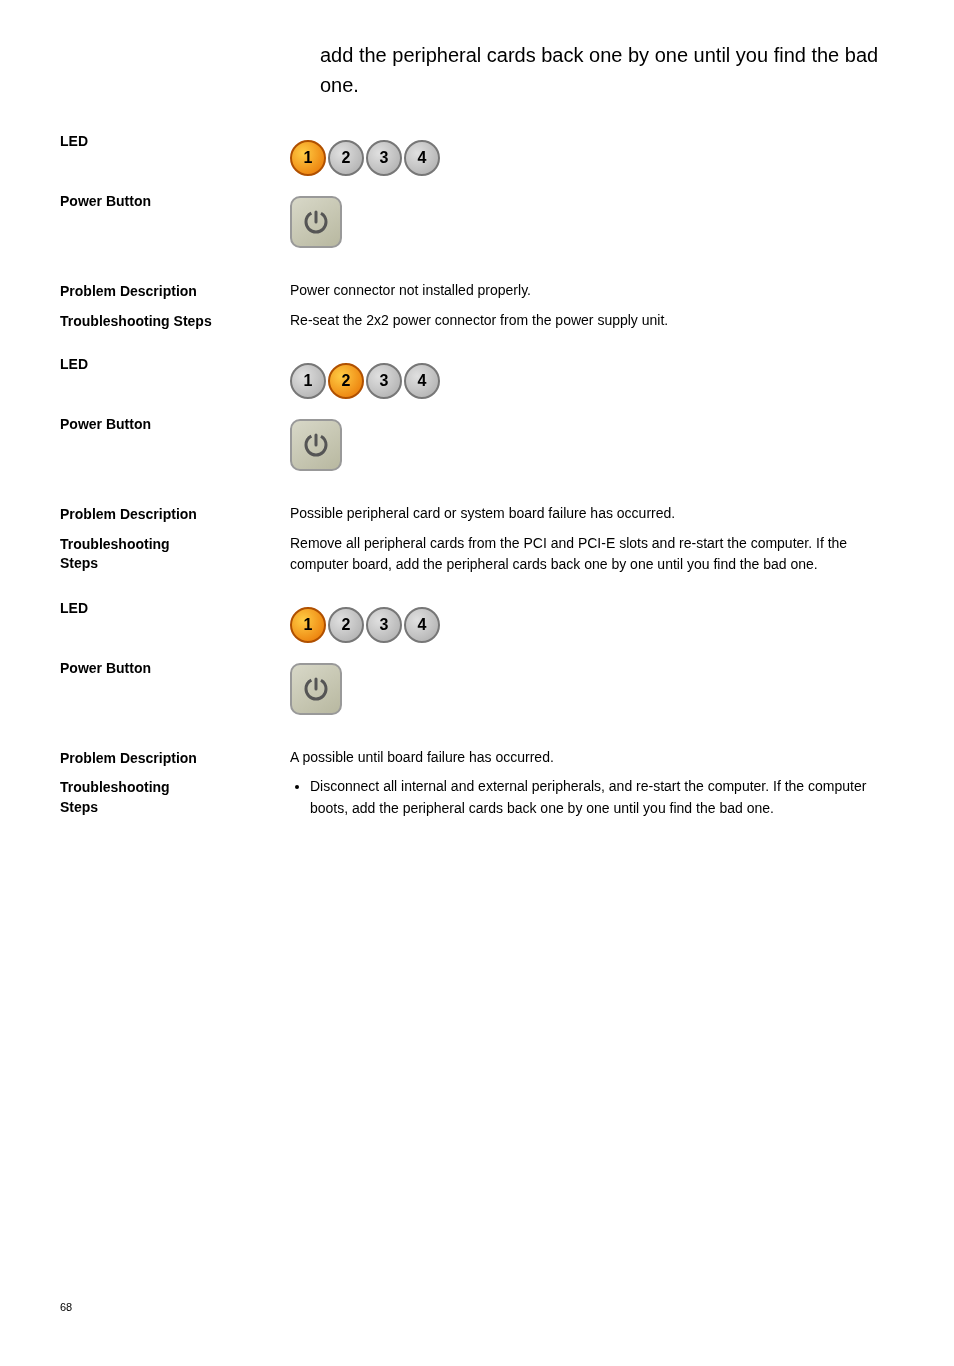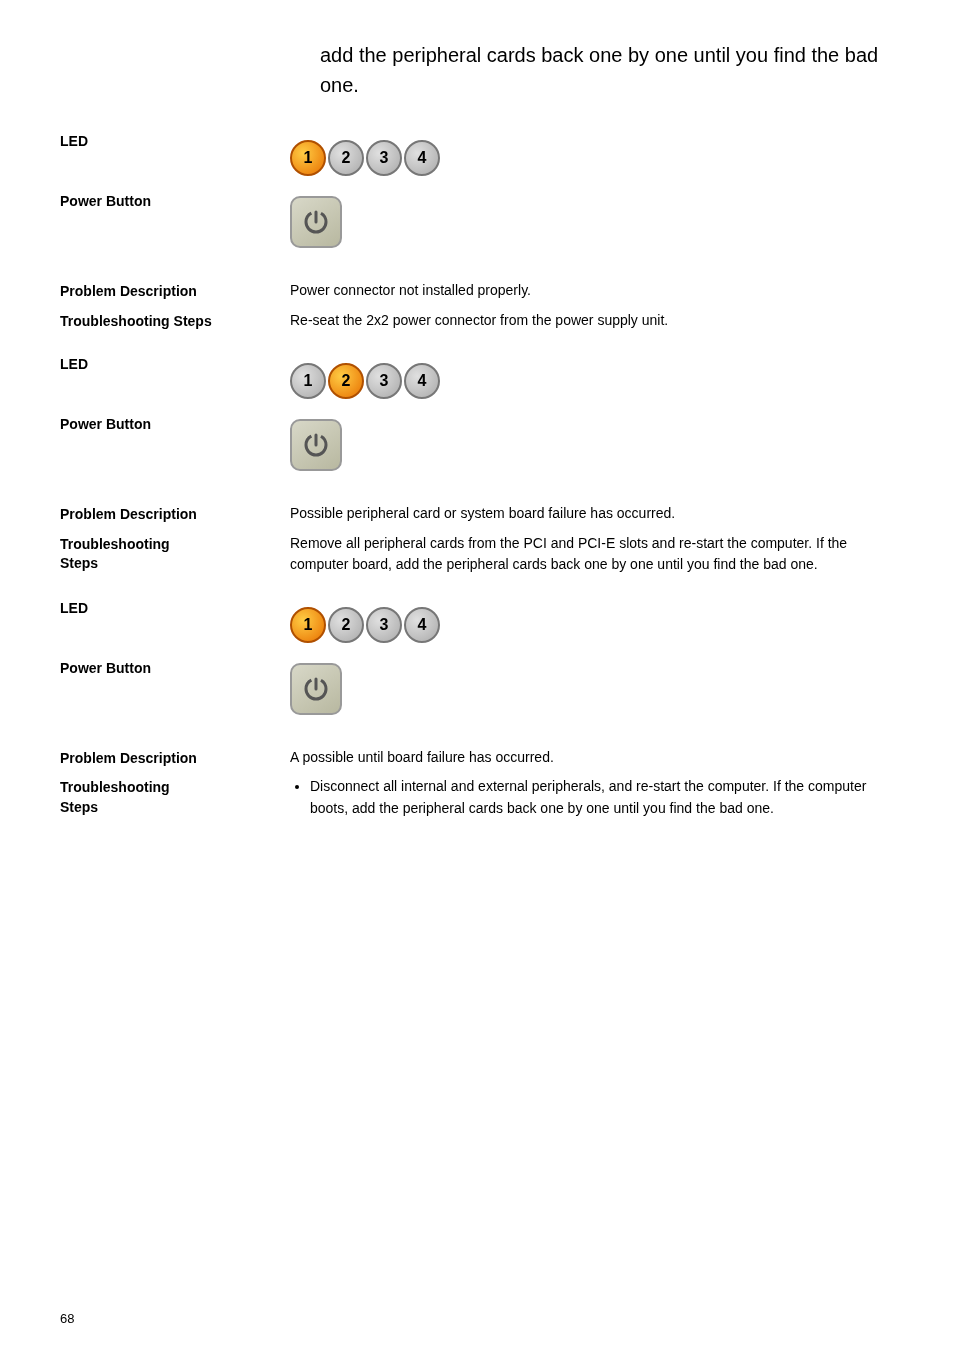--- a/index.html
+++ b/index.html
@@ -114,23 +114,23 @@
       padding-left: 20px;
       line-height: 1.55;
     }
 
     ul.bullet-list li {
       margin-bottom: 14px;
     }
 
     .page-number {
       position: fixed;
-      bottom: 40px;
+      bottom: 53px;
       left: 60px;
-      font-size: 13px;
+      font-size: 11px;
     }
 
     .section-block {
       margin-bottom: 22px;
     }
   </style>
 </head>
 <body>
 
 <div class="page-content">

